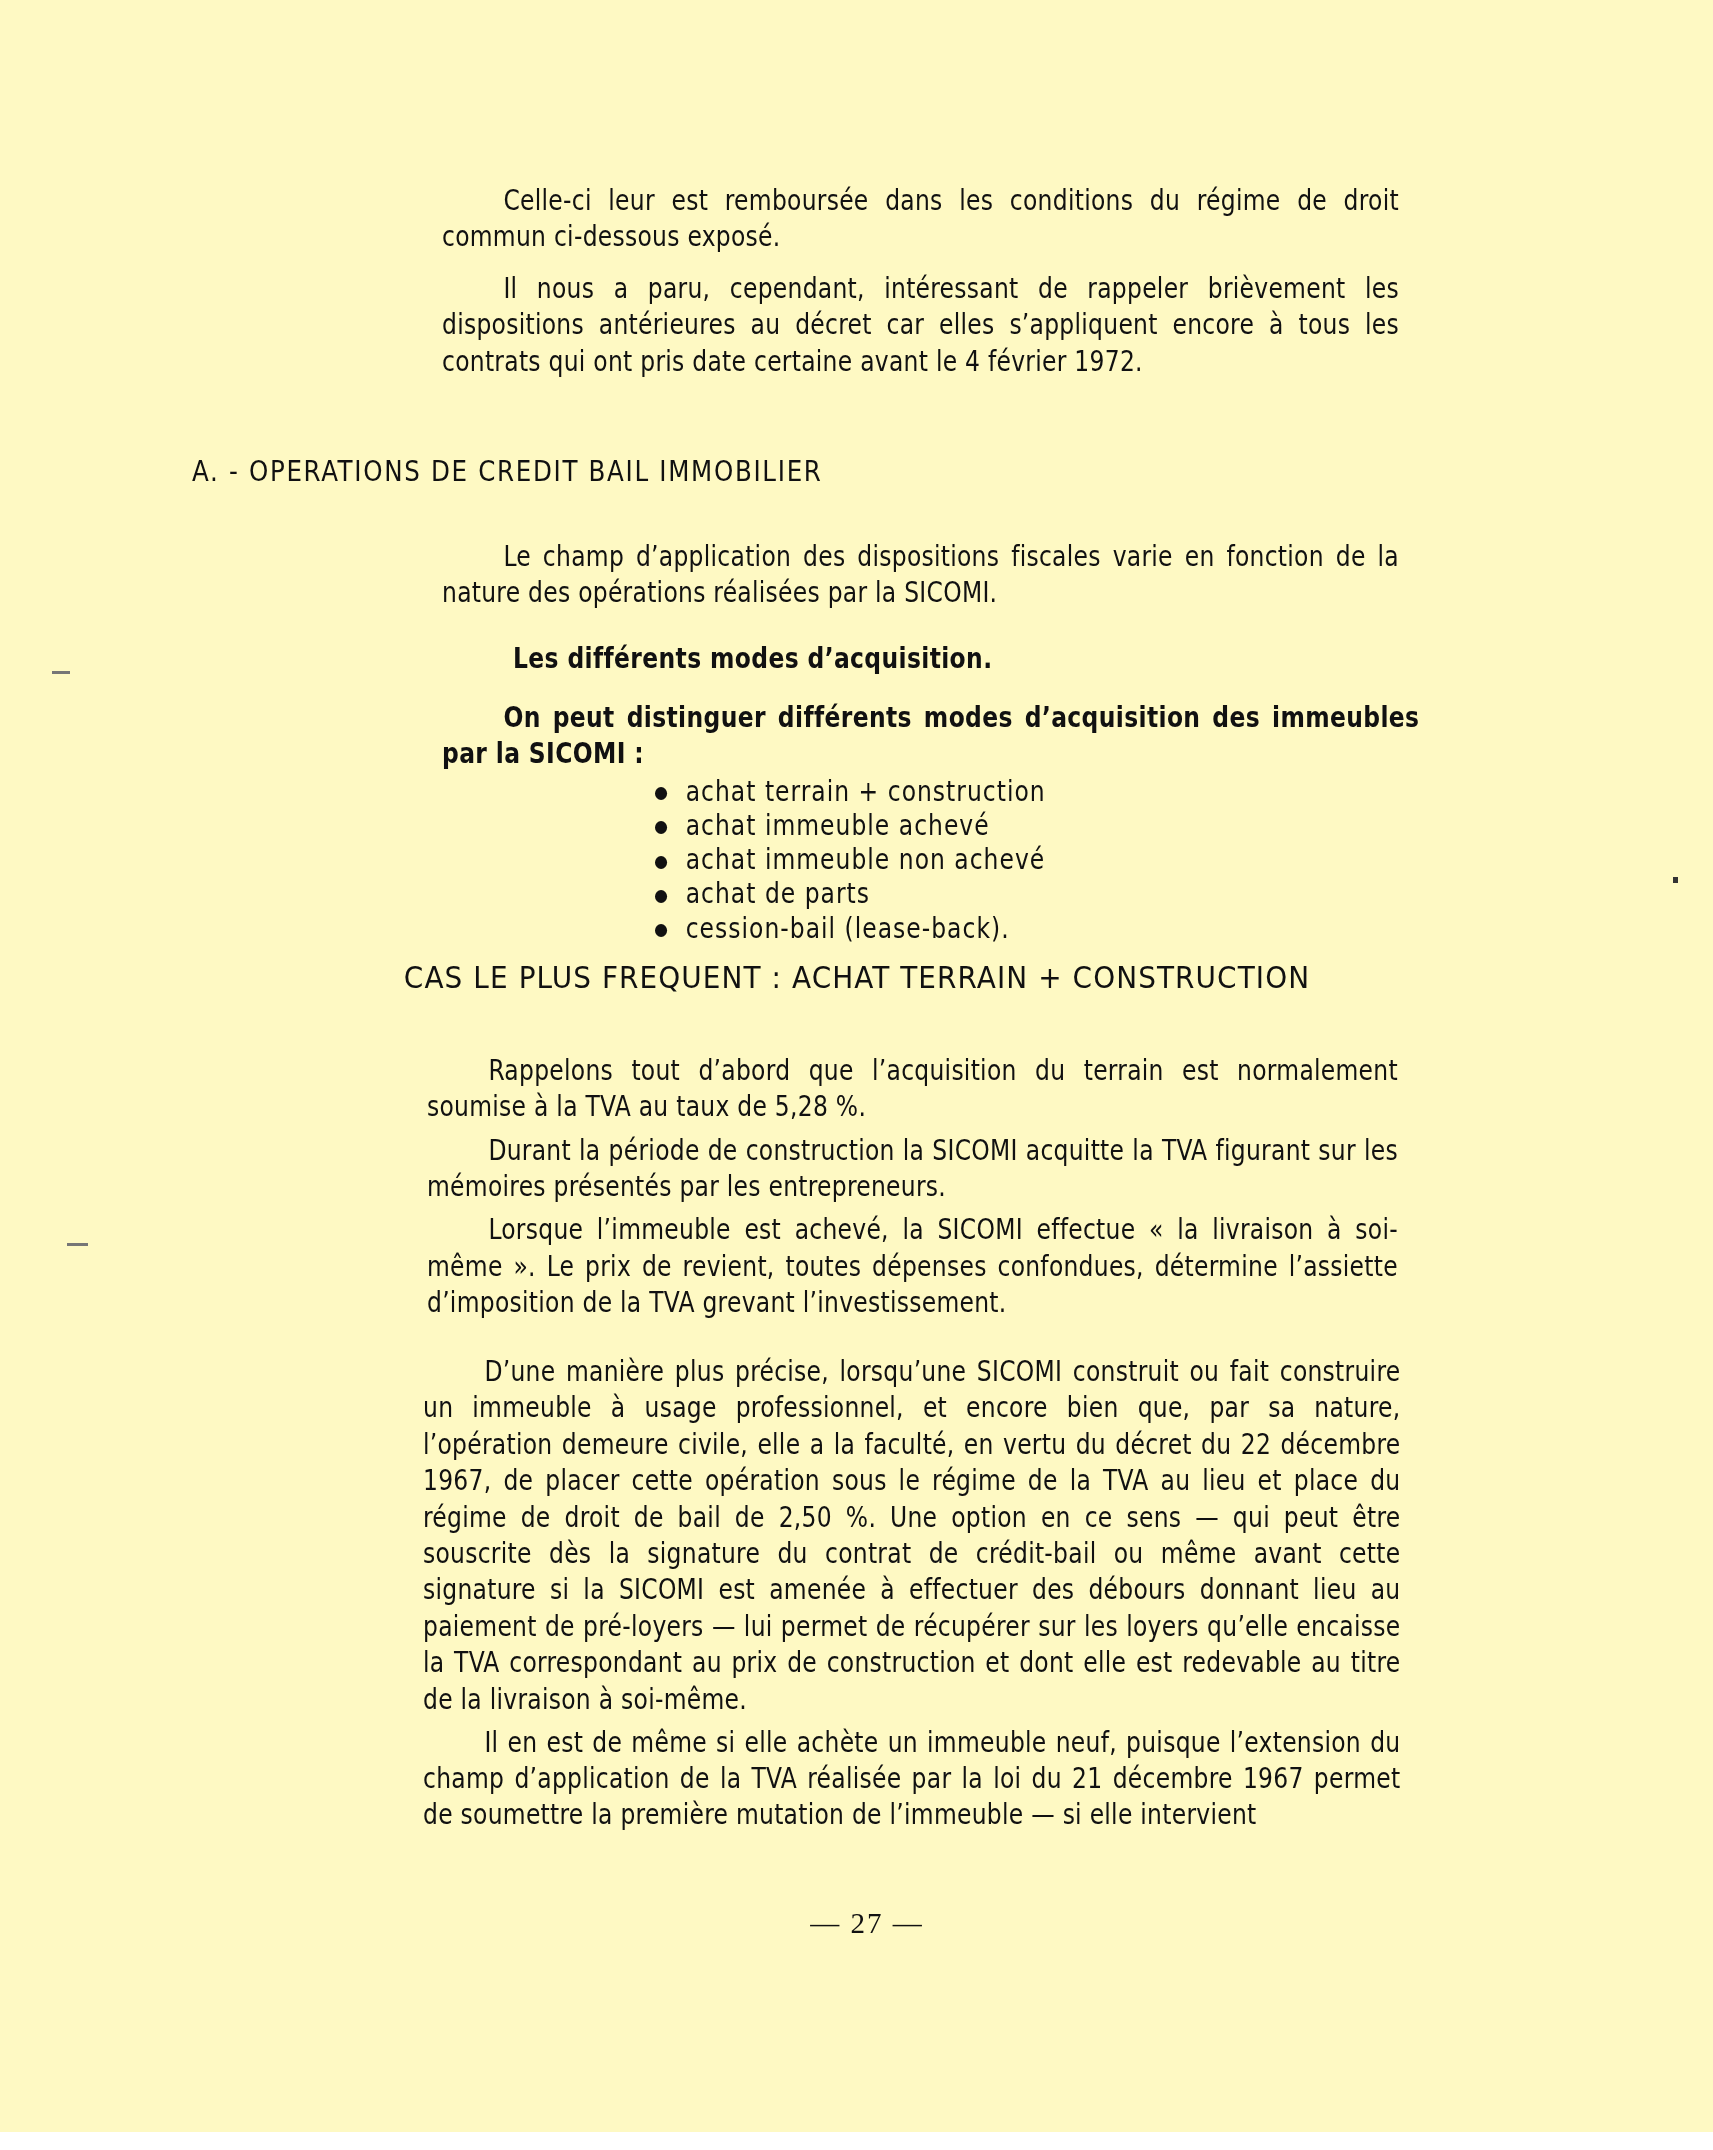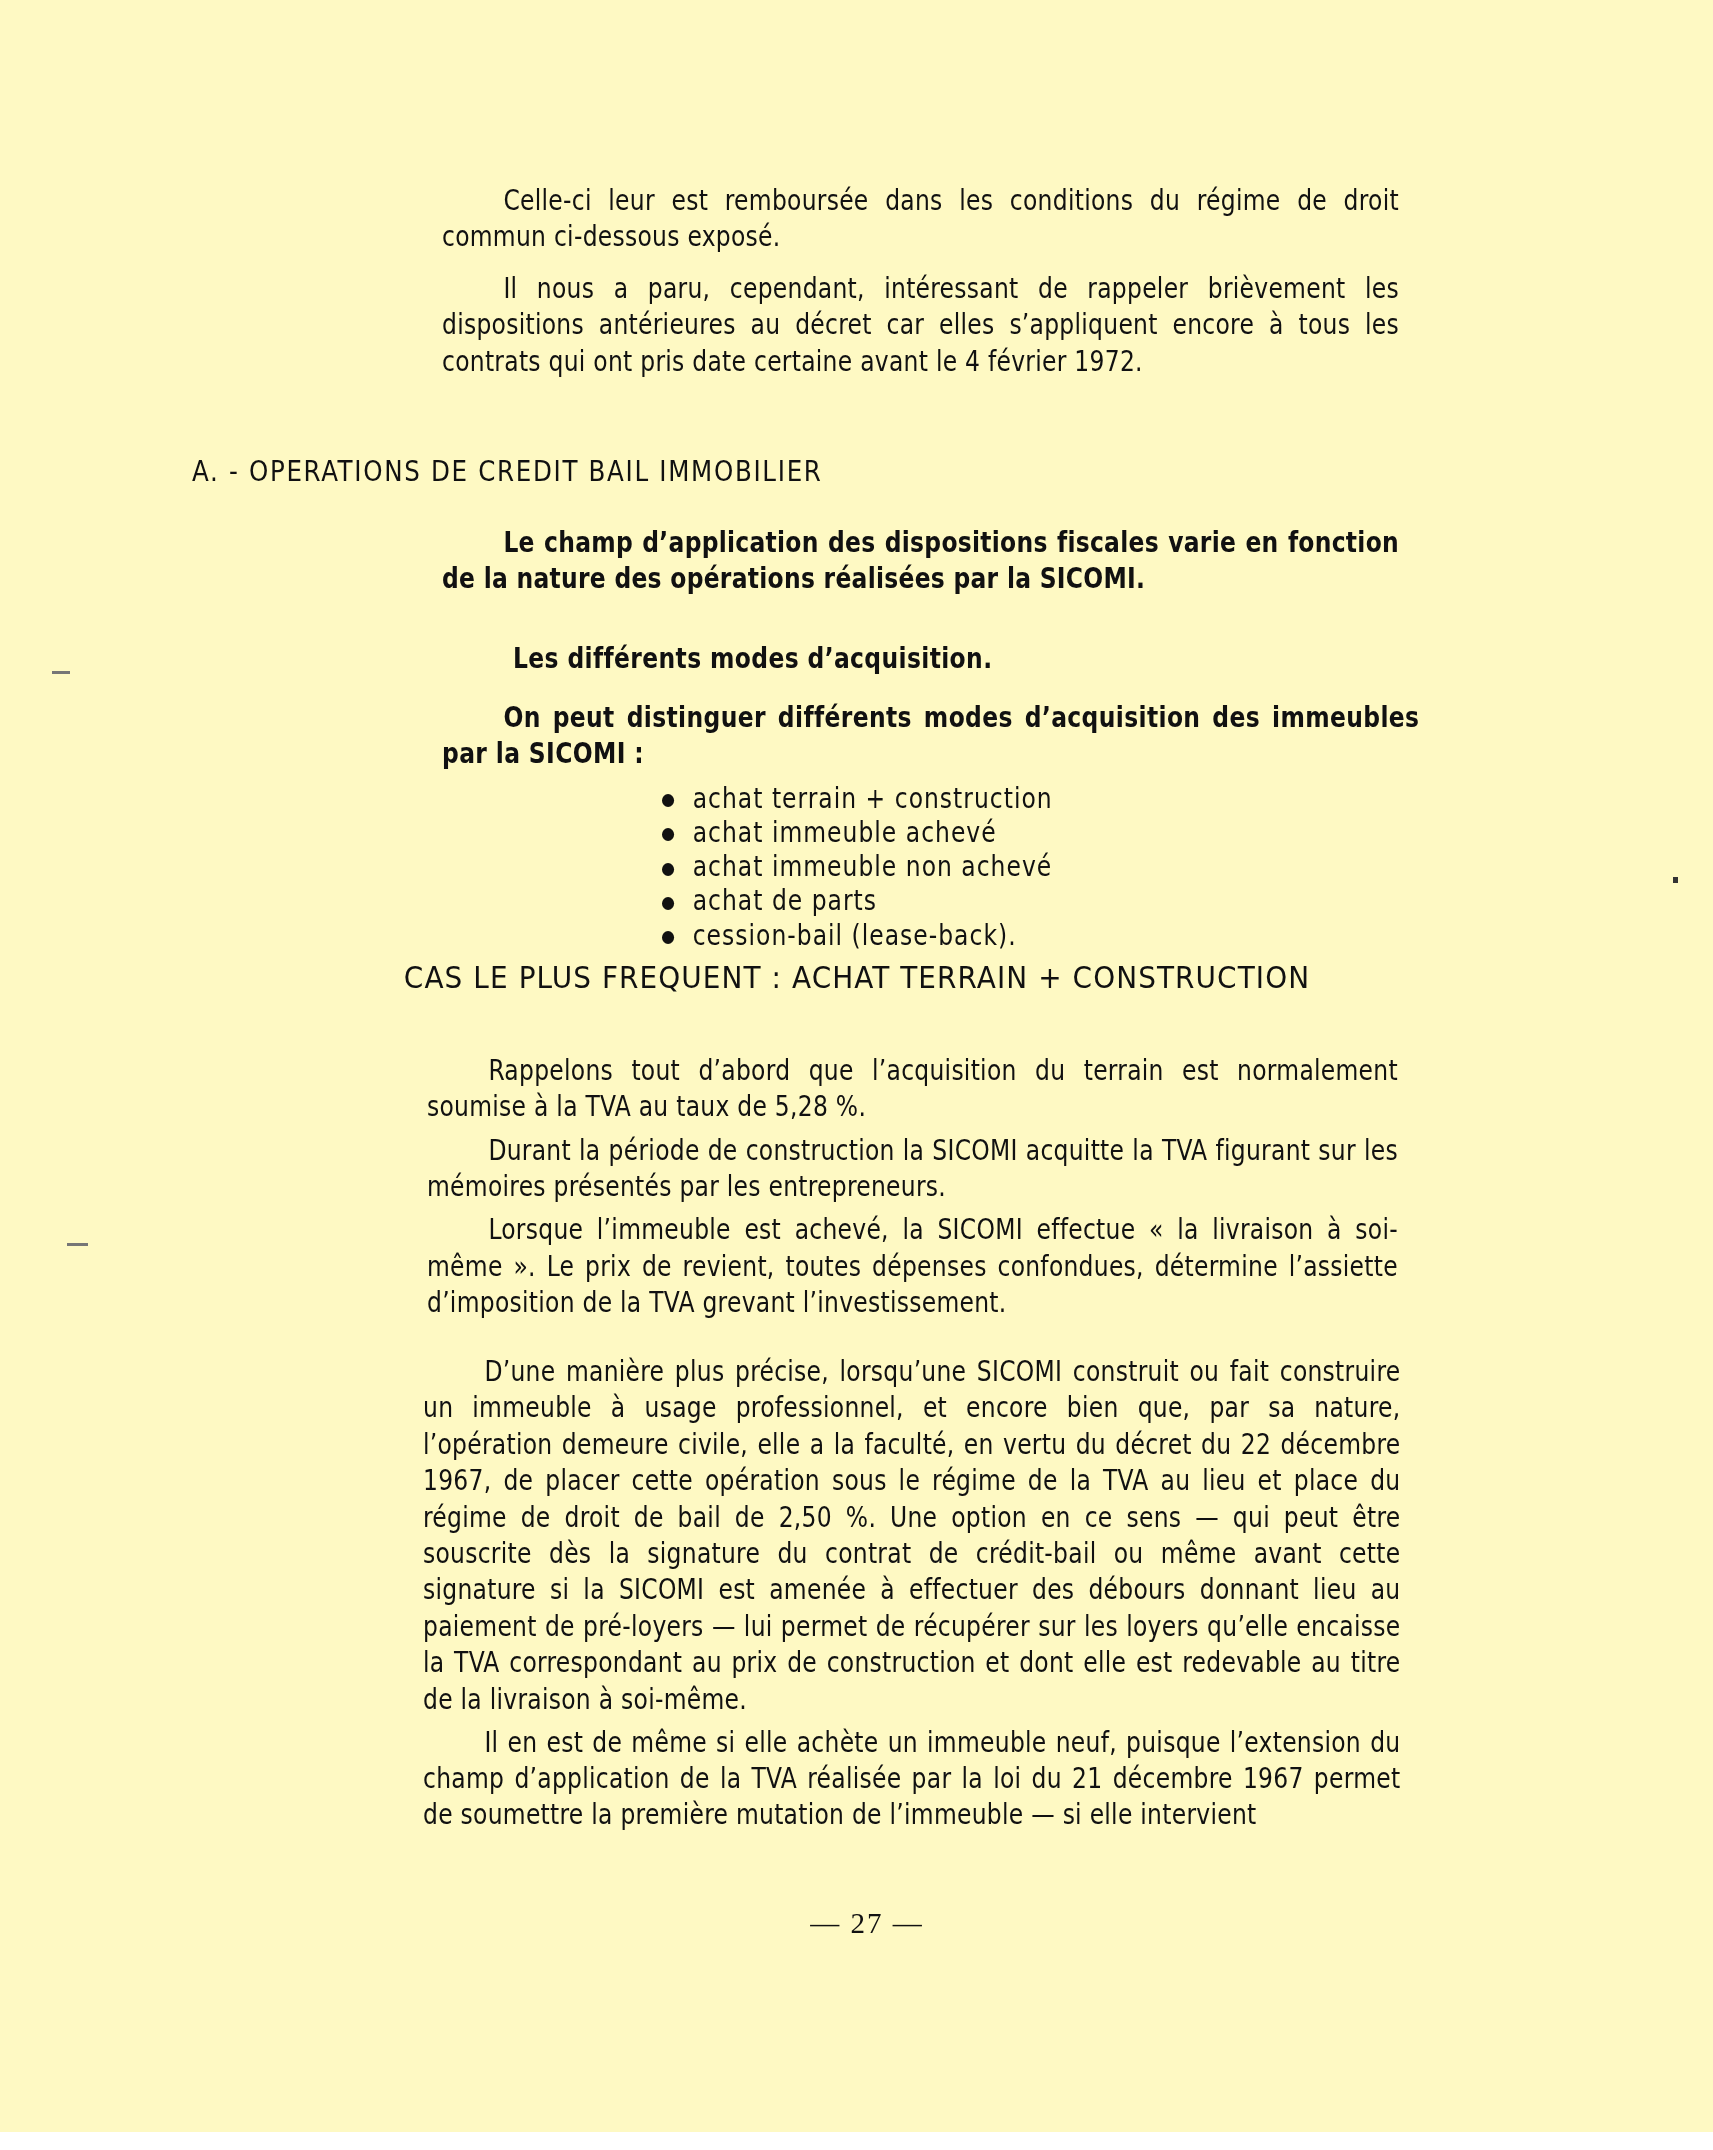--- a/index.html
+++ b/index.html
@@ -46,23 +46,22 @@
     letter-spacing: 1.8px;
     white-space: nowrap;
     transform: scaleX(0.94);
     transform-origin: left top;
   }
 
   
   .intro {
     position: absolute;
     left: 442px;
-    top: 525px;
+    top: 539px;
     width: 1029px;
-    font-weight: bold;
   }
 
   
   .bold-h {
     position: absolute;
     font-weight: bold;
     font-size: 28px;
     line-height: 1.30;
     letter-spacing: 0.4px;
     transform: scaleX(0.93);
@@ -73,21 +72,21 @@
     left: 442px; top: 700px; width: 1051px;
     text-align: justify; text-indent: 66px;
   }
 
   
   .bullets {
     position: absolute;
     left: 650px;
     top: 770px;
     list-style: none;
-    margin: 12px;
+    margin: 5px;
     padding: 0;
   }
   .bullets li {
     font-size: 28px;
     line-height: 1.22;
     letter-spacing: 1.1px;
     position: relative;
     padding-left: 33px;
     transform: scaleX(0.93);
     transform-origin: left top;

